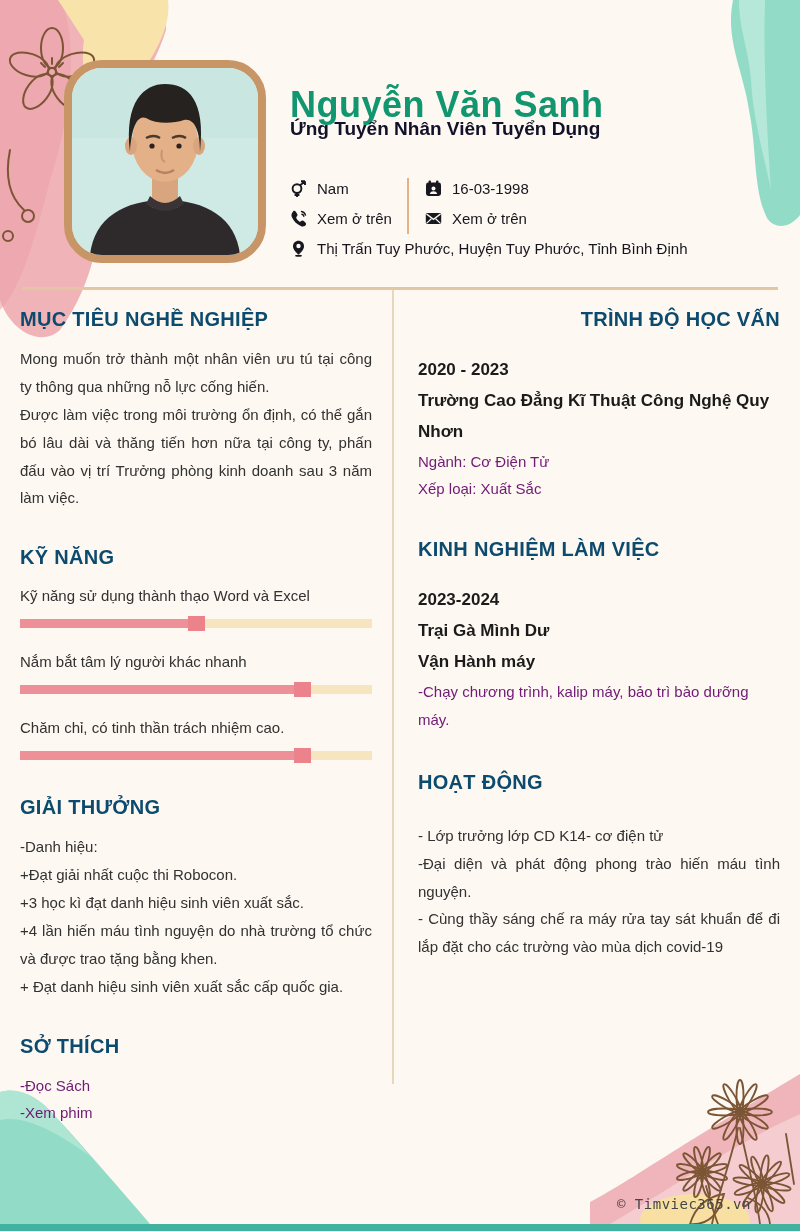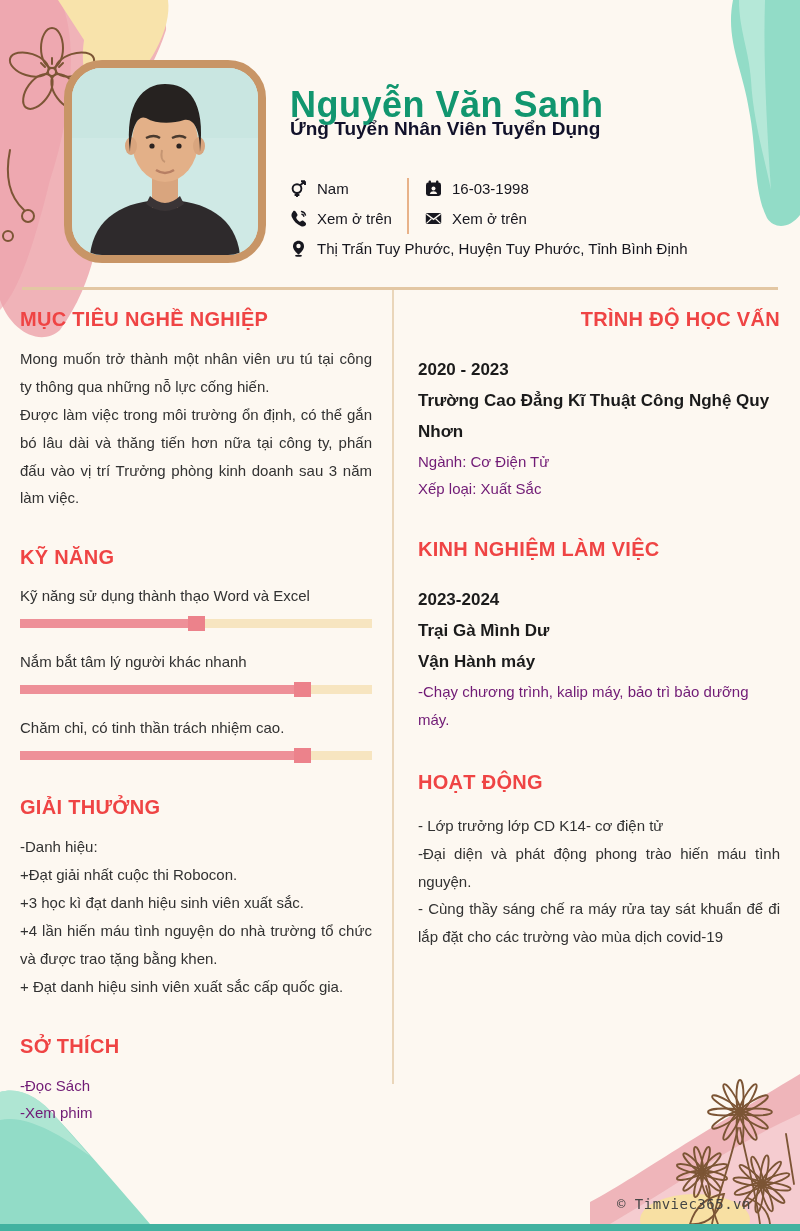--- a/index.html
+++ b/index.html
@@ -62,21 +62,21 @@
   }
   .divider-v{
     position:absolute;left:392px;top:290px;width:2px;height:794px;
     background:#ead6ba;z-index:2;
   }
   
   .col{position:absolute;top:300px;z-index:3;}
   .col-left{left:20px;width:352px;}
   .col-right{left:418px;width:362px;}
   .sec-heading{
-    font-size:20px;font-weight:bold;color:#ef4444;
+    font-size:20px;font-weight:bold;color:#0c4a6e;
     margin:0 0 14px 0;letter-spacing:.3px;
   }
   .body-text{
     font-size:15px;color:#323232;line-height:1.86;
     text-align:justify;margin:0;
   }
   .plain-line{font-size:15px;color:#701a75;line-height:1.82;}
   .bold-line{font-size:17px;color:#1b1b1b;font-weight:bold;line-height:1.82;}
   .sec{margin:0;}
   .sec + .sec{margin-top:30px;}
@@ -352,21 +352,21 @@
 
     <div class="sec" style="margin-top:36px;">
       <h2 class="sec-heading" style="margin-bottom:24px;">KINH NGHIỆM LÀM VIỆC</h2>
       <div class="bold-line">2023-2024</div>
       <div class="bold-line">Trại Gà Mình Dư</div>
       <div class="bold-line">Vận Hành máy</div>
       <div class="plain-line">-Chạy chương trình, kalip máy, bảo trì bảo dưỡng máy.</div>
     </div>
 
     <div class="sec" style="margin-top:38px;">
-      <h2 class="sec-heading" style="margin-bottom:18px;">HOẠT ĐỘNG</h2>
+      <h2 class="sec-heading" style="margin-bottom:28px;">HOẠT ĐỘNG</h2>
       <div class="body-text">- Lớp trưởng lớp CD K14- cơ điện tử</div>
       <div class="body-text">-Đại diện và phát động phong trào hiến máu tình nguyện.</div>
       <div class="body-text">- Cùng thầy sáng chế ra máy rửa tay sát khuẩn để đi lắp đặt cho các trường vào mùa dịch covid-19</div>
     </div>
 
   </div>
 
   <div class="watermark">© Timviec365.vn</div>
 
 </div>

